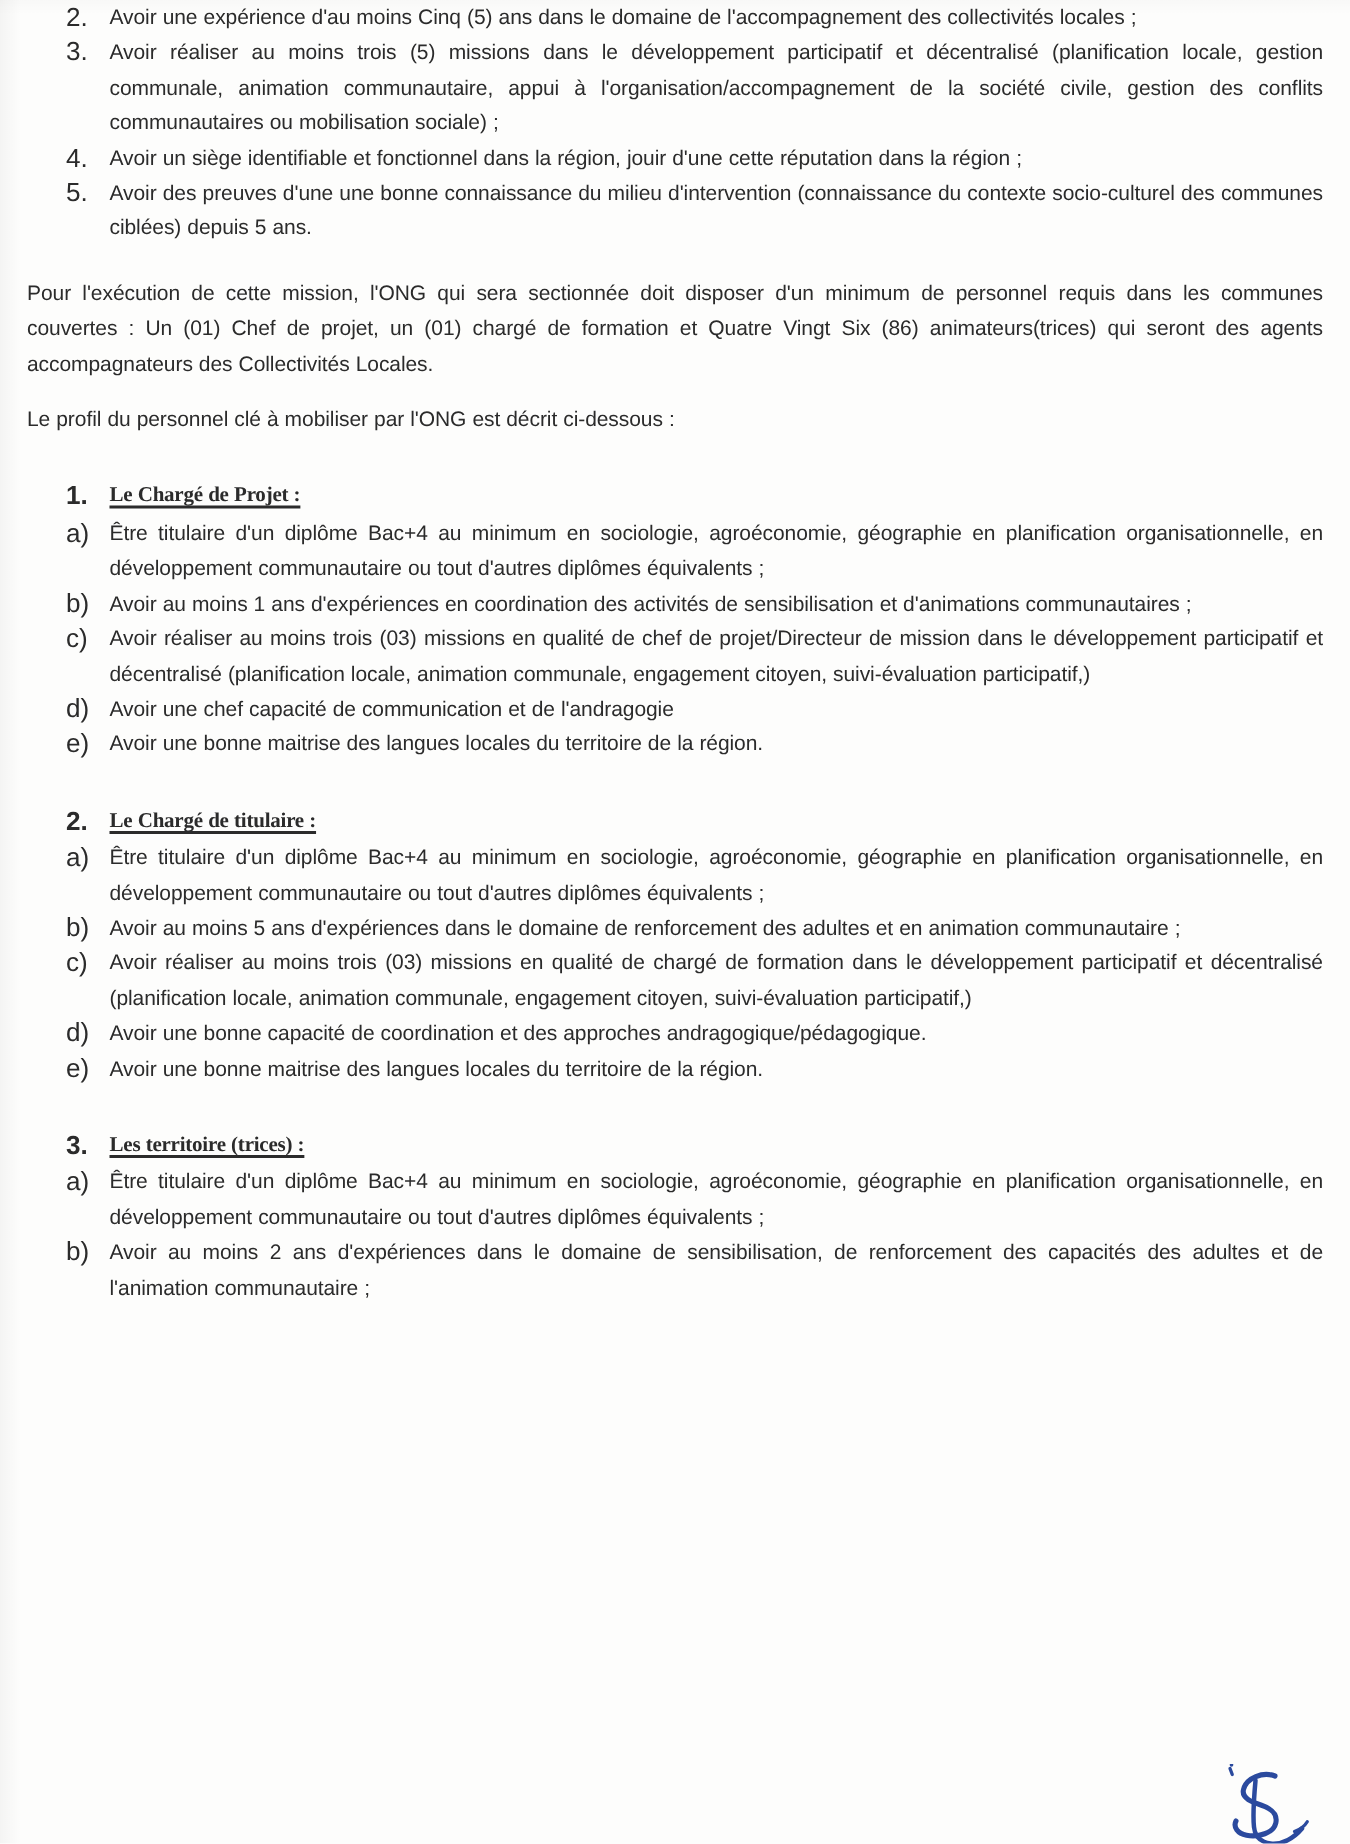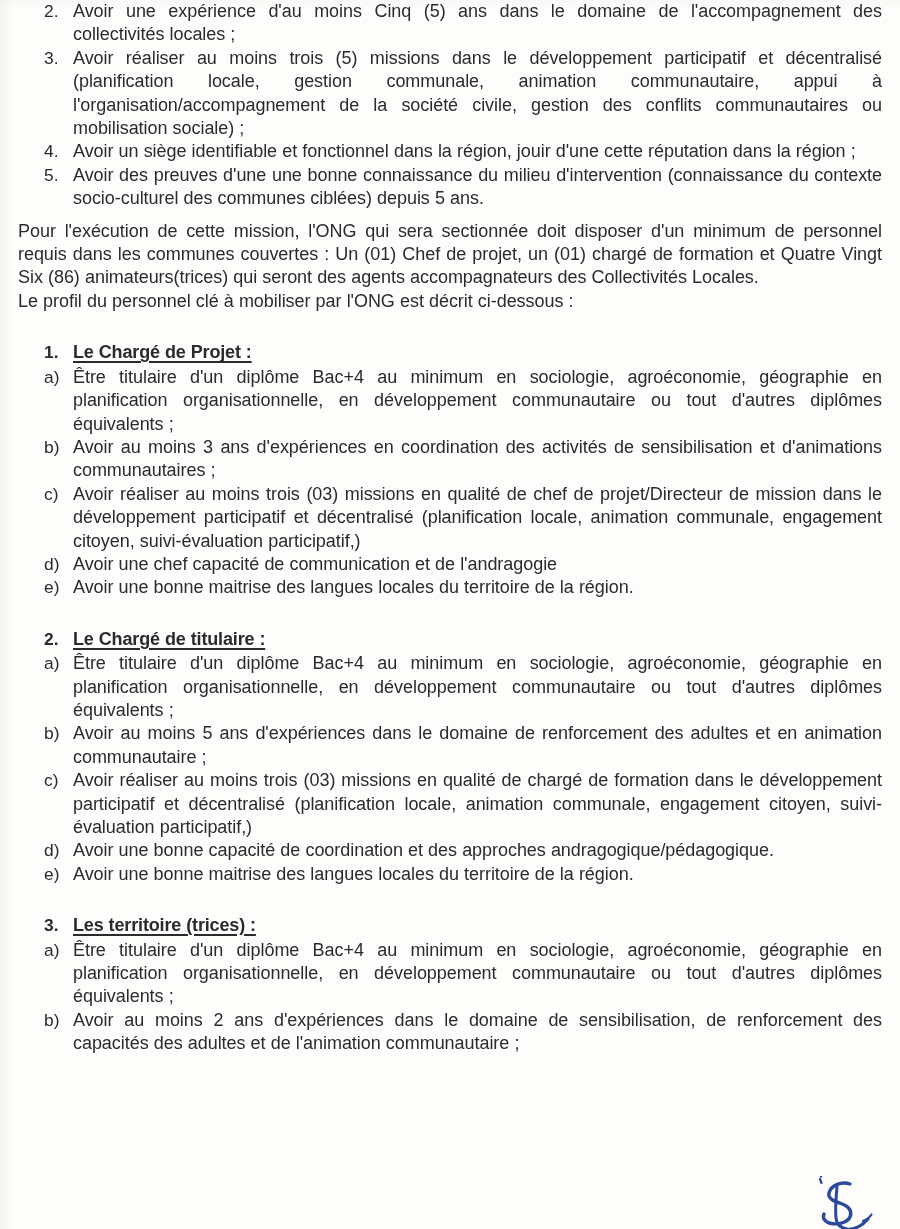--- a/index.html
+++ b/index.html
@@ -31,34 +31,34 @@
     position: absolute;
     left: 18px;
     top: 0;
     width: 864px;
   }
 
   
   .para,
   .li-text,
   .head-text {
-    font-size: 18px;
+    font-size: 14px;
     line-height: 23.4px;
     letter-spacing: -0.05px;
     word-spacing: 0.2px;
     text-align: justify;
     text-justify: inter-word;
     -webkit-font-smoothing: antialiased;
   }
 
   .para {
     margin: 0;
     text-indent: 0;
   }
-  .para + .para { }
+  .para + .para { margin-top: 14px; }
 
   .block-gap-top { margin-top: 14px; }
 
   
   .list {
     list-style: none;
     margin: 0;
     padding: 0;
   }
   .li {
@@ -103,20 +103,21 @@
     letter-spacing: 0px;
   }
   .head-text {
     display: inline;
     font-weight: bold;
     text-decoration: underline;
     text-underline-offset: 2.5px;
     text-decoration-thickness: 1.6px;
     text-align: left;
     letter-spacing: -0.15px;
+    font-family: Liberation Serif, serif;
   }
 
   
   .toplist .li { padding-left: 55px; }
   .toplist .li-marker { left: 26px; }
   .sig-wrap {
     position: absolute;
     left: 806px;
     top: 1176px;
     width: 84px;
@@ -142,37 +143,37 @@
       <li class="li">
         <span class="li-marker">4.</span>
         <span class="li-text">Avoir un siège identifiable et fonctionnel dans la région, jouir d'une cette réputation dans la région ;</span>
       </li>
       <li class="li">
         <span class="li-marker">5.</span>
         <span class="li-text">Avoir des preuves d'une une bonne connaissance du milieu d'intervention (connaissance du contexte socio-culturel des communes ciblées) depuis 5 ans.</span>
       </li>
     </ol>
 
-    <p class="para block-gap-top" style="margin-top:9px;">Pour l'exécution de cette mission, l'ONG qui sera sectionnée doit disposer d'un minimum de personnel requis dans les communes couvertes : Un (01) Chef de projet, un (01) chargé de formation et Quatre Vingt Six (86) animateurs(trices) qui seront des agents accompagnateurs des Collectivités Locales.</p>
+    <p class="para block-gap-top" style="margin-top:20px;">Pour l'exécution de cette mission, l'ONG qui sera sectionnée doit disposer d'un minimum de personnel requis dans les communes couvertes : Un (01) Chef de projet, un (01) chargé de formation et Quatre Vingt Six (86) animateurs(trices) qui seront des agents accompagnateurs des Collectivités Locales.</p>
 
     <p class="para">Le profil du personnel clé à mobiliser par l'ONG est décrit ci-dessous :</p>
 
     <div class="section">
       <div class="head">
         <span class="head-marker">1.</span>
         <span class="head-text">Le Chargé de Projet :</span>
       </div>
       <ol class="list">
         <li class="li">
           <span class="li-marker">a)</span>
           <span class="li-text">Être titulaire d'un diplôme Bac+4 au minimum en sociologie, agroéconomie, géographie en planification organisationnelle, en développement communautaire ou tout d'autres diplômes équivalents ;</span>
         </li>
         <li class="li">
           <span class="li-marker">b)</span>
-          <span class="li-text">Avoir au moins 3 ans d'expériences en coordination des activités de sensibilisation et d'animations communautaires ;</span>
+          <span class="li-text">Avoir au moins 1 ans d'expériences en coordination des activités de sensibilisation et d'animations communautaires ;</span>
         </li>
         <li class="li">
           <span class="li-marker">c)</span>
           <span class="li-text">Avoir réaliser au moins trois (03) missions en qualité de chef de projet/Directeur de mission dans le développement participatif et décentralisé (planification locale, animation communale, engagement citoyen, suivi-évaluation participatif,)</span>
         </li>
         <li class="li">
           <span class="li-marker">d)</span>
           <span class="li-text">Avoir une chef capacité de communication et de l'andragogie</span>
         </li>
         <li class="li">

